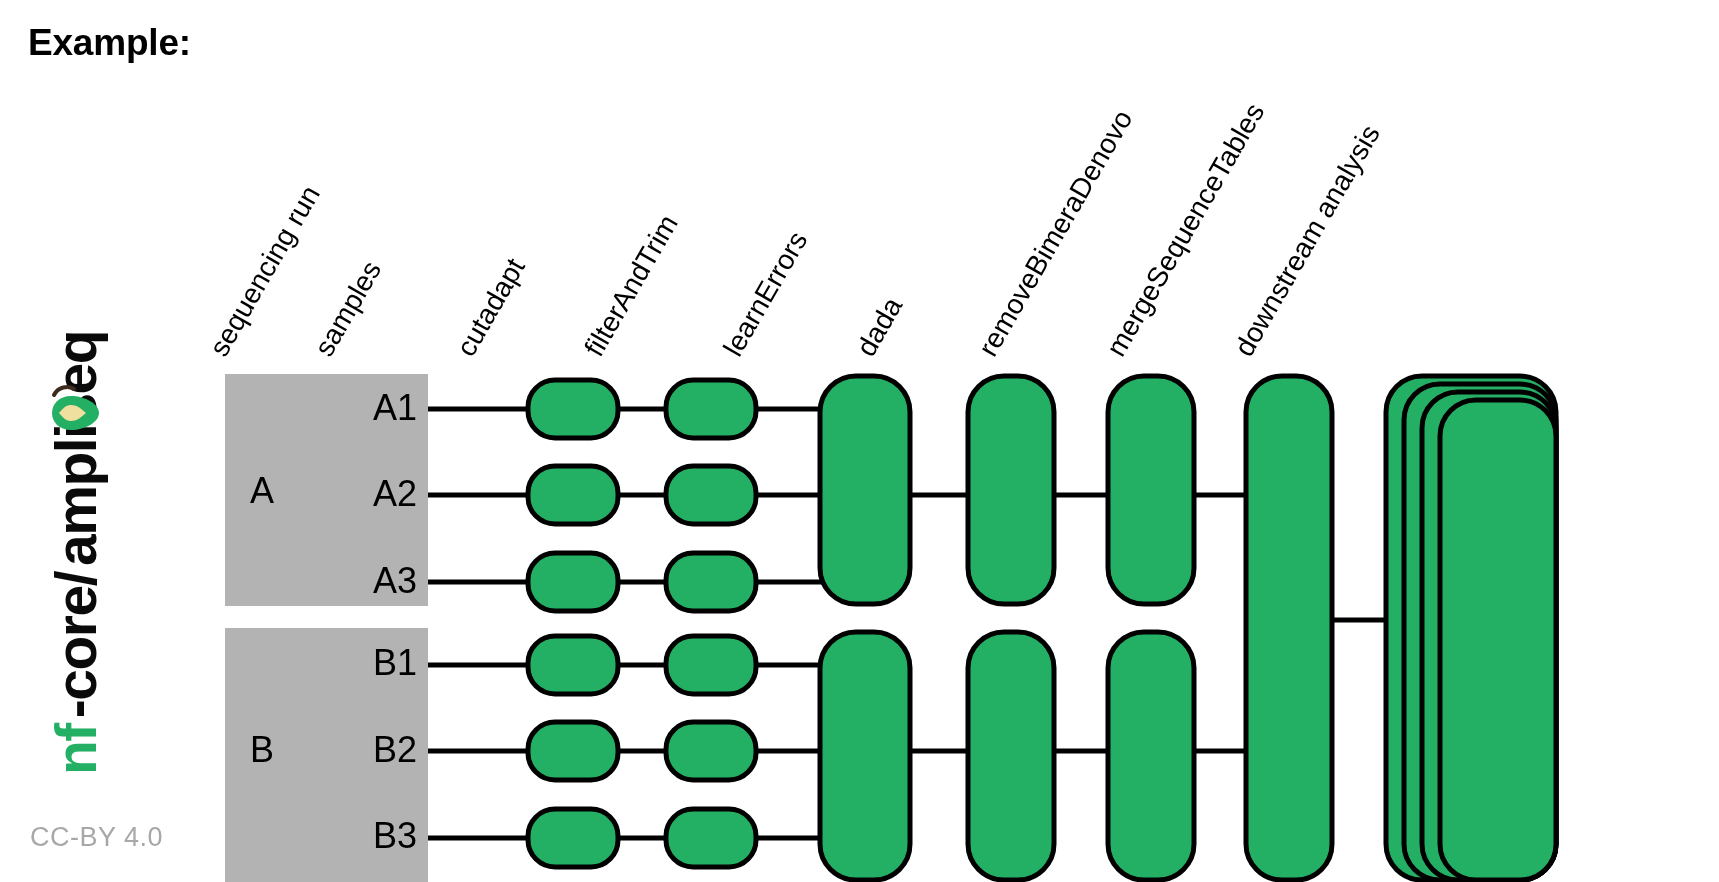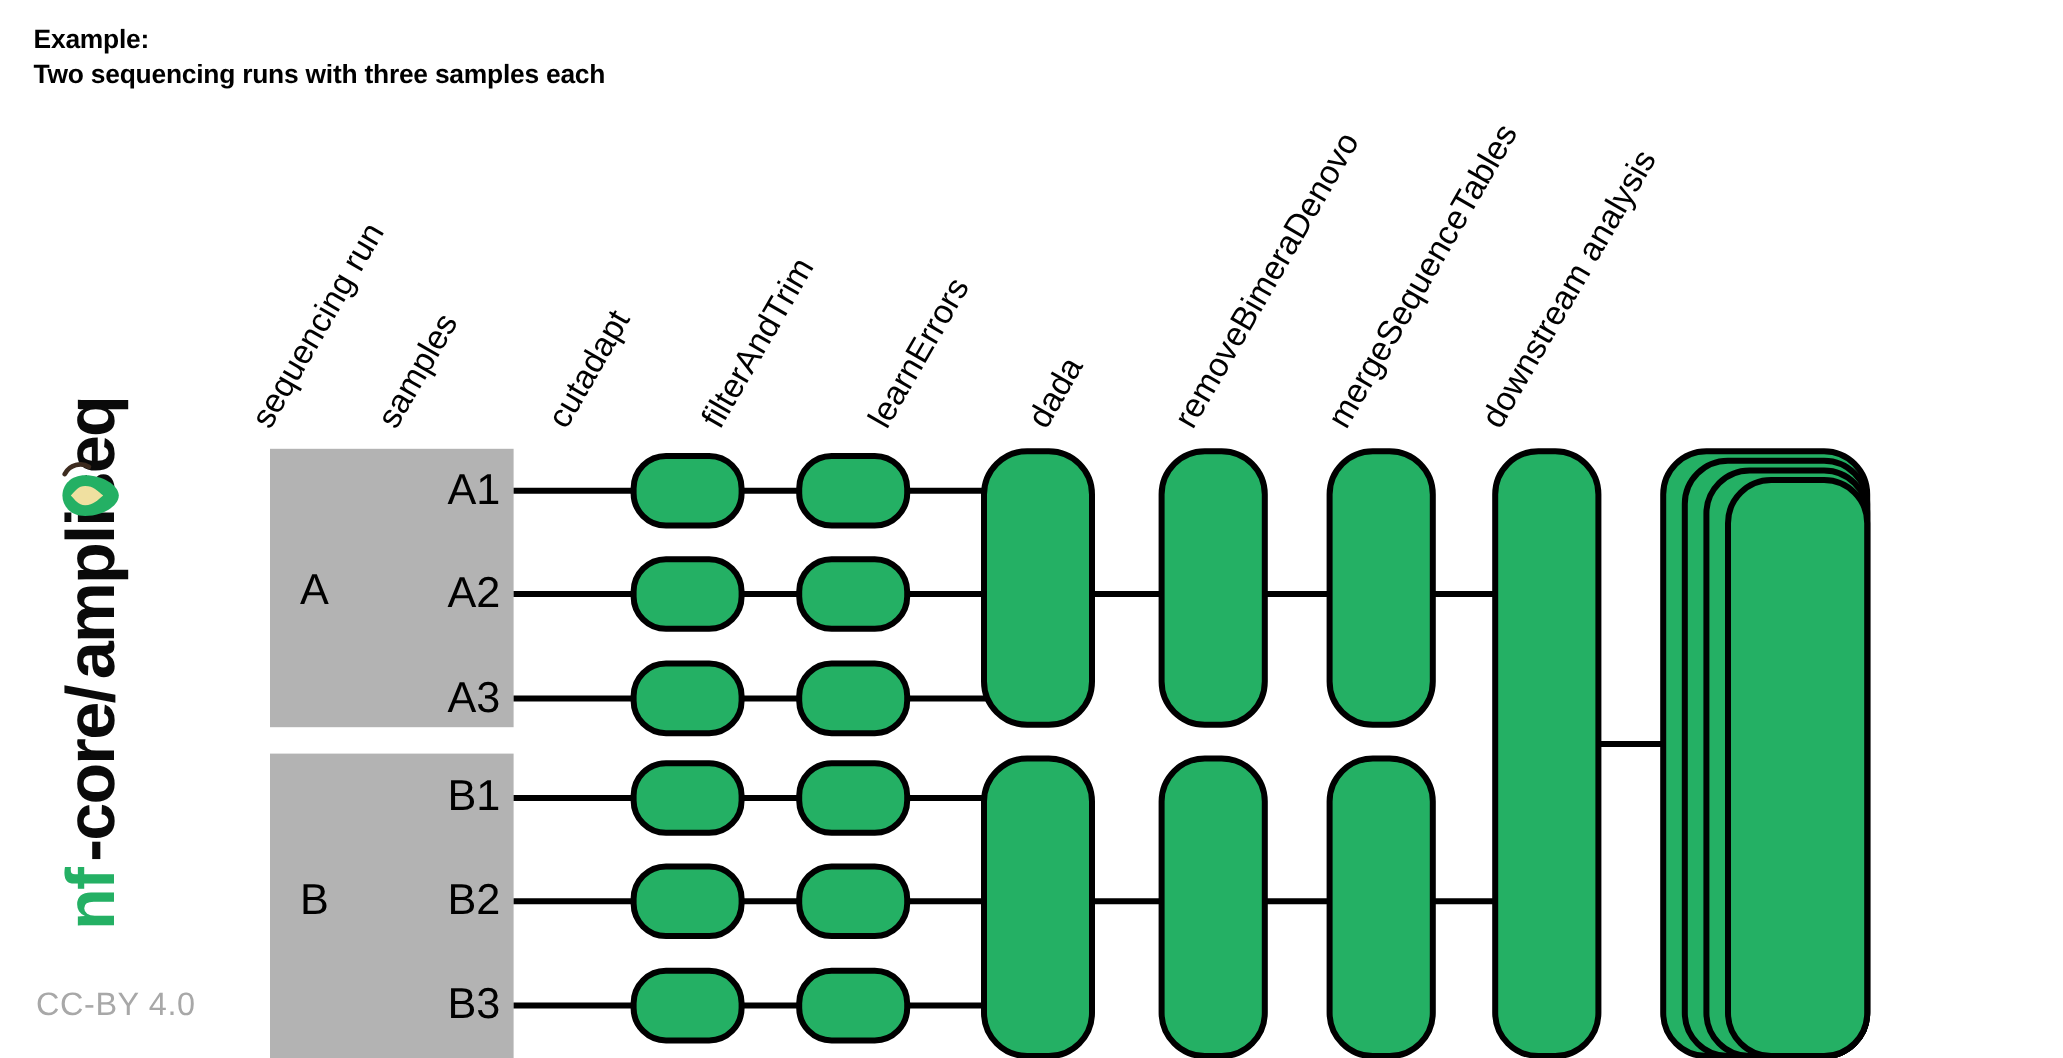--- a/index.html
+++ b/index.html
@@ -19,21 +19,21 @@
     height: 882px;
     background: #ffffff;
   }
 
   
   .title-block {
     position: absolute;
     left: 28px;
     top: 18px;
     font-weight: bold;
-    font-size: 22px;
+    font-size: 37px;
     line-height: 1.33;
     color: #000000;
     letter-spacing: -0.2px;
     white-space: nowrap;
   }
   .title-line { display: block; }
 
   
   .col-label {
     position: absolute;
@@ -109,21 +109,20 @@
     fill: #000000;
   }
 </style>
 </head>
 <body>
 
 <div id="stage">
 
   <div class="title-block">
     <span class="title-line">Example:</span>
-    <span class="title-line">Two sequencing runs with three samples each</span>
   </div>
 
   <div class="col-label" style="left:231px; top:330px;">sequencing run</div>
   <div class="col-label" style="left:336px; top:330px;">samples</div>
   <div class="col-label" style="left:478px; top:330px;">cutadapt</div>
   <div class="col-label" style="left:606px; top:330px;">filterAndTrim</div>
   <div class="col-label" style="left:745px; top:330px;">learnErrors</div>
   <div class="col-label" style="left:878px; top:330px;">dada</div>
   <div class="col-label" style="left:1000px; top:330px;">removeBimeraDenovo</div>
   <div class="col-label" style="left:1128px; top:330px;">mergeSequenceTables</div>

